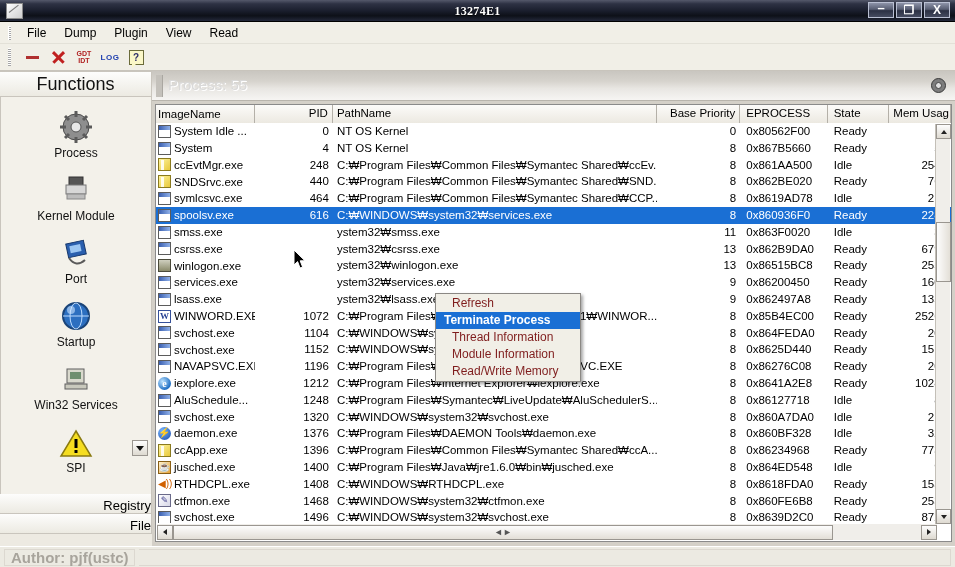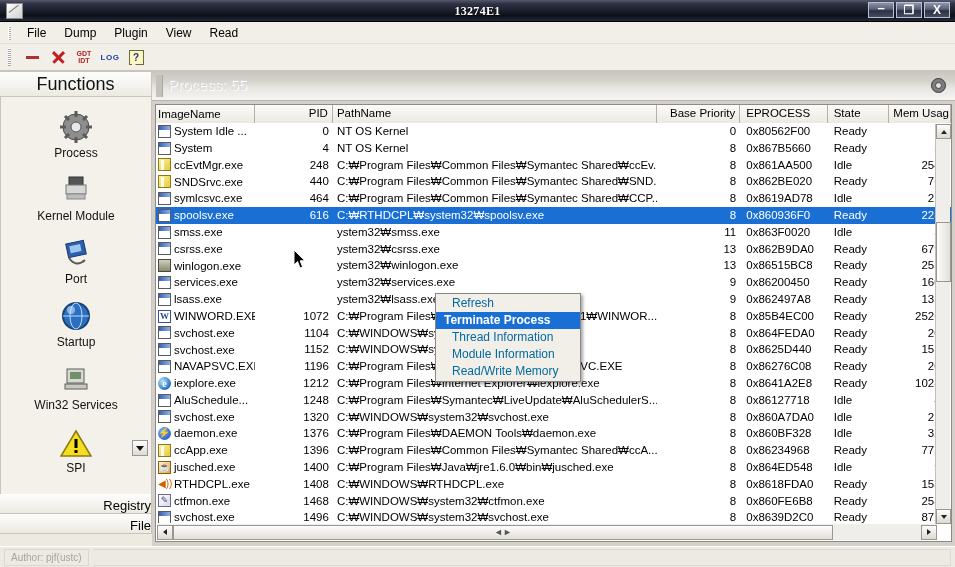--- a/index.html
+++ b/index.html
@@ -236,38 +236,38 @@
 
   
   .ctxmenu {
     position:absolute; left:283px; top:222px; width:146px;
     background:#f1efe7; border:1px solid #8b8884;
     box-shadow:2px 2px 3px rgba(0,0,0,.35);
     padding:1px 0; z-index:50;
   }
   .ctx-item {
     height:17px; line-height:17px; padding:0 6px 0 16px;
-    font-size:12px; color:#0369a1; white-space:nowrap; cursor:default;
+    font-size:12px; color:#7f1d1d; white-space:nowrap; cursor:default;
   }
   .ctx-item.active { background:#1a6fd4; color:#fff; font-weight:bold;padding-left:8px; }
 
   .cursor {
     position:absolute; left:294px; top:250px; width:12px; height:19px; z-index:60;
     pointer-events:none;
   }
 
   
   .statusbar {
     position:absolute; left:0; bottom:0; width:955px; height:21px;
     background:#eceae2; border-top:1px solid #fff;
     display:flex; align-items:center;
   }
   .status-cell {
     height:17px; line-height:16px; margin-left:4px; padding:0 6px;
-    font-size:10px; font-weight:normal; color:#a8a49c;
+    font-size:15px; font-weight:bold; color:#a8a49c;
     border:1px solid #dcd8d0;
   }
   .status-rest { flex:1; height:17px; margin:0 4px; border:1px solid #dcd8d0; border-left:none;}
 </style>
 </head>
 <body>
 
 <div class="app">
 
   <div class="titlebar">
@@ -497,21 +497,21 @@
             <div class="cell c-eproc">0x8619AD78</div>
             <div class="cell c-state">Idle</div>
             <div class="cell c-mem r">216</div>
           </div>
           <div class="row sel">
             <div class="cell c-name">
               <span class="ficon ic-win"></span>
               <span>spoolsv.exe</span>
             </div>
             <div class="cell c-pid r">616</div>
-            <div class="cell c-path">C:₩RTHDCPL₩system32₩spoolsv.exe</div>
+            <div class="cell c-path">C:₩WINDOWS₩system32₩services.exe</div>
             <div class="cell c-prio r">8</div>
             <div class="cell c-eproc">0x860936F0</div>
             <div class="cell c-state">Ready</div>
             <div class="cell c-mem r">2280</div>
           </div>
           <div class="row">
             <div class="cell c-name">
               <span class="ficon ic-win"></span>
               <span>smss.exe</span>
             </div>

